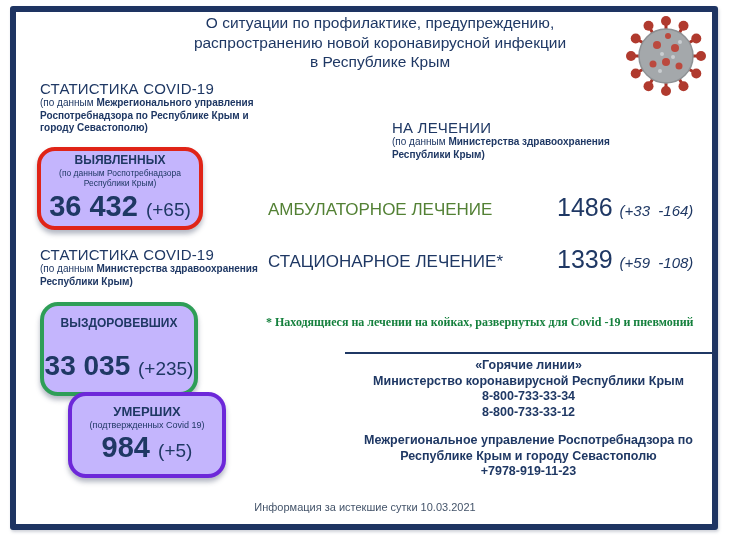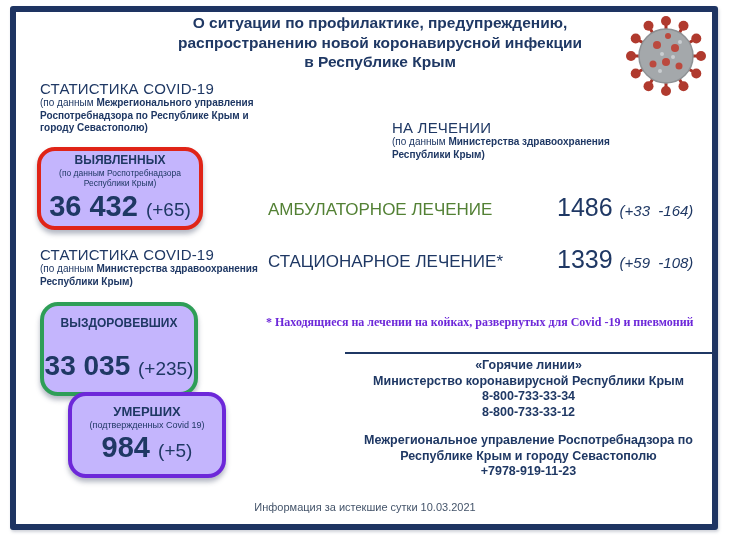--- a/index.html
+++ b/index.html
@@ -7,42 +7,42 @@
     position:relative;width:730px;height:547px;background:#ffffff;
     font-family:"Liberation Sans","DejaVu Sans",sans-serif;color:#1f3864;overflow:hidden;
   }
   .page-border{
     position:absolute;left:10px;top:6px;width:696px;height:512px;
     border:6px solid #1e3462;border-radius:3px;background:#ffffff;
     box-shadow:1px 2px 3px rgba(120,130,150,.35);
   }
   .title{
     position:absolute;left:140px;top:13px;width:480px;text-align:center;
-    font-size:15.5px;font-weight:bold;line-height:19.5px;color:#1f3864;
+    font-size:15.5px;font-weight:normal;line-height:19.5px;color:#1f3864;
   }
   .virus{position:absolute;left:624px;top:14px;width:84px;height:84px;}
   .h-section{position:absolute;font-size:15px;font-weight:400;color:#1f3864;letter-spacing:.2px;}
   .sub{position:absolute;font-size:10px;line-height:12.5px;color:#1f3864;}
   .sub b{font-weight:bold;}
   .card{
     position:absolute;background:#c4b5fd;border-radius:18px;
     display:flex;flex-direction:column;align-items:center;justify-content:center;
     text-align:center;box-shadow:0 4px 5px rgba(90,100,125,.45);
   }
   .card-title{font-size:12px;font-weight:bold;color:#1f3864;}
   .card-sub{font-size:8.5px;line-height:10.5px;color:#1f3864;margin-top:1px;}
   .card-value{font-size:29px;font-weight:bold;color:#1f3864;line-height:30px;margin-top:2px;}
   .card-delta{font-size:19px;font-weight:400;}
   .treat-label{position:absolute;font-size:17px;font-weight:400;}
   .treat-value{position:absolute;font-size:25px;font-weight:400;color:#1f3864;white-space:nowrap;}
   .treat-delta{font-size:15px;font-style:italic;}
   .footnote{
     position:absolute;left:266px;top:315px;width:450px;
     font-family:"Liberation Serif","DejaVu Serif",serif;
-    font-size:12px;font-weight:bold;color:#6d28d9;
+    font-size:12px;font-weight:bold;color:#15803d;
   }
   .sep-line{position:absolute;left:345px;top:352px;width:367px;height:2px;background:#1f3864;}
   .hotlines{
     position:absolute;left:345px;top:358px;width:367px;text-align:center;
     font-size:12.5px;font-weight:bold;color:#1f3864;line-height:15.5px;
   }
   .hot-gap{height:13px;}
   .footer-date{
     position:absolute;left:0;top:501px;width:730px;text-align:center;
     font-size:11px;color:#44546a;font-weight:400;

